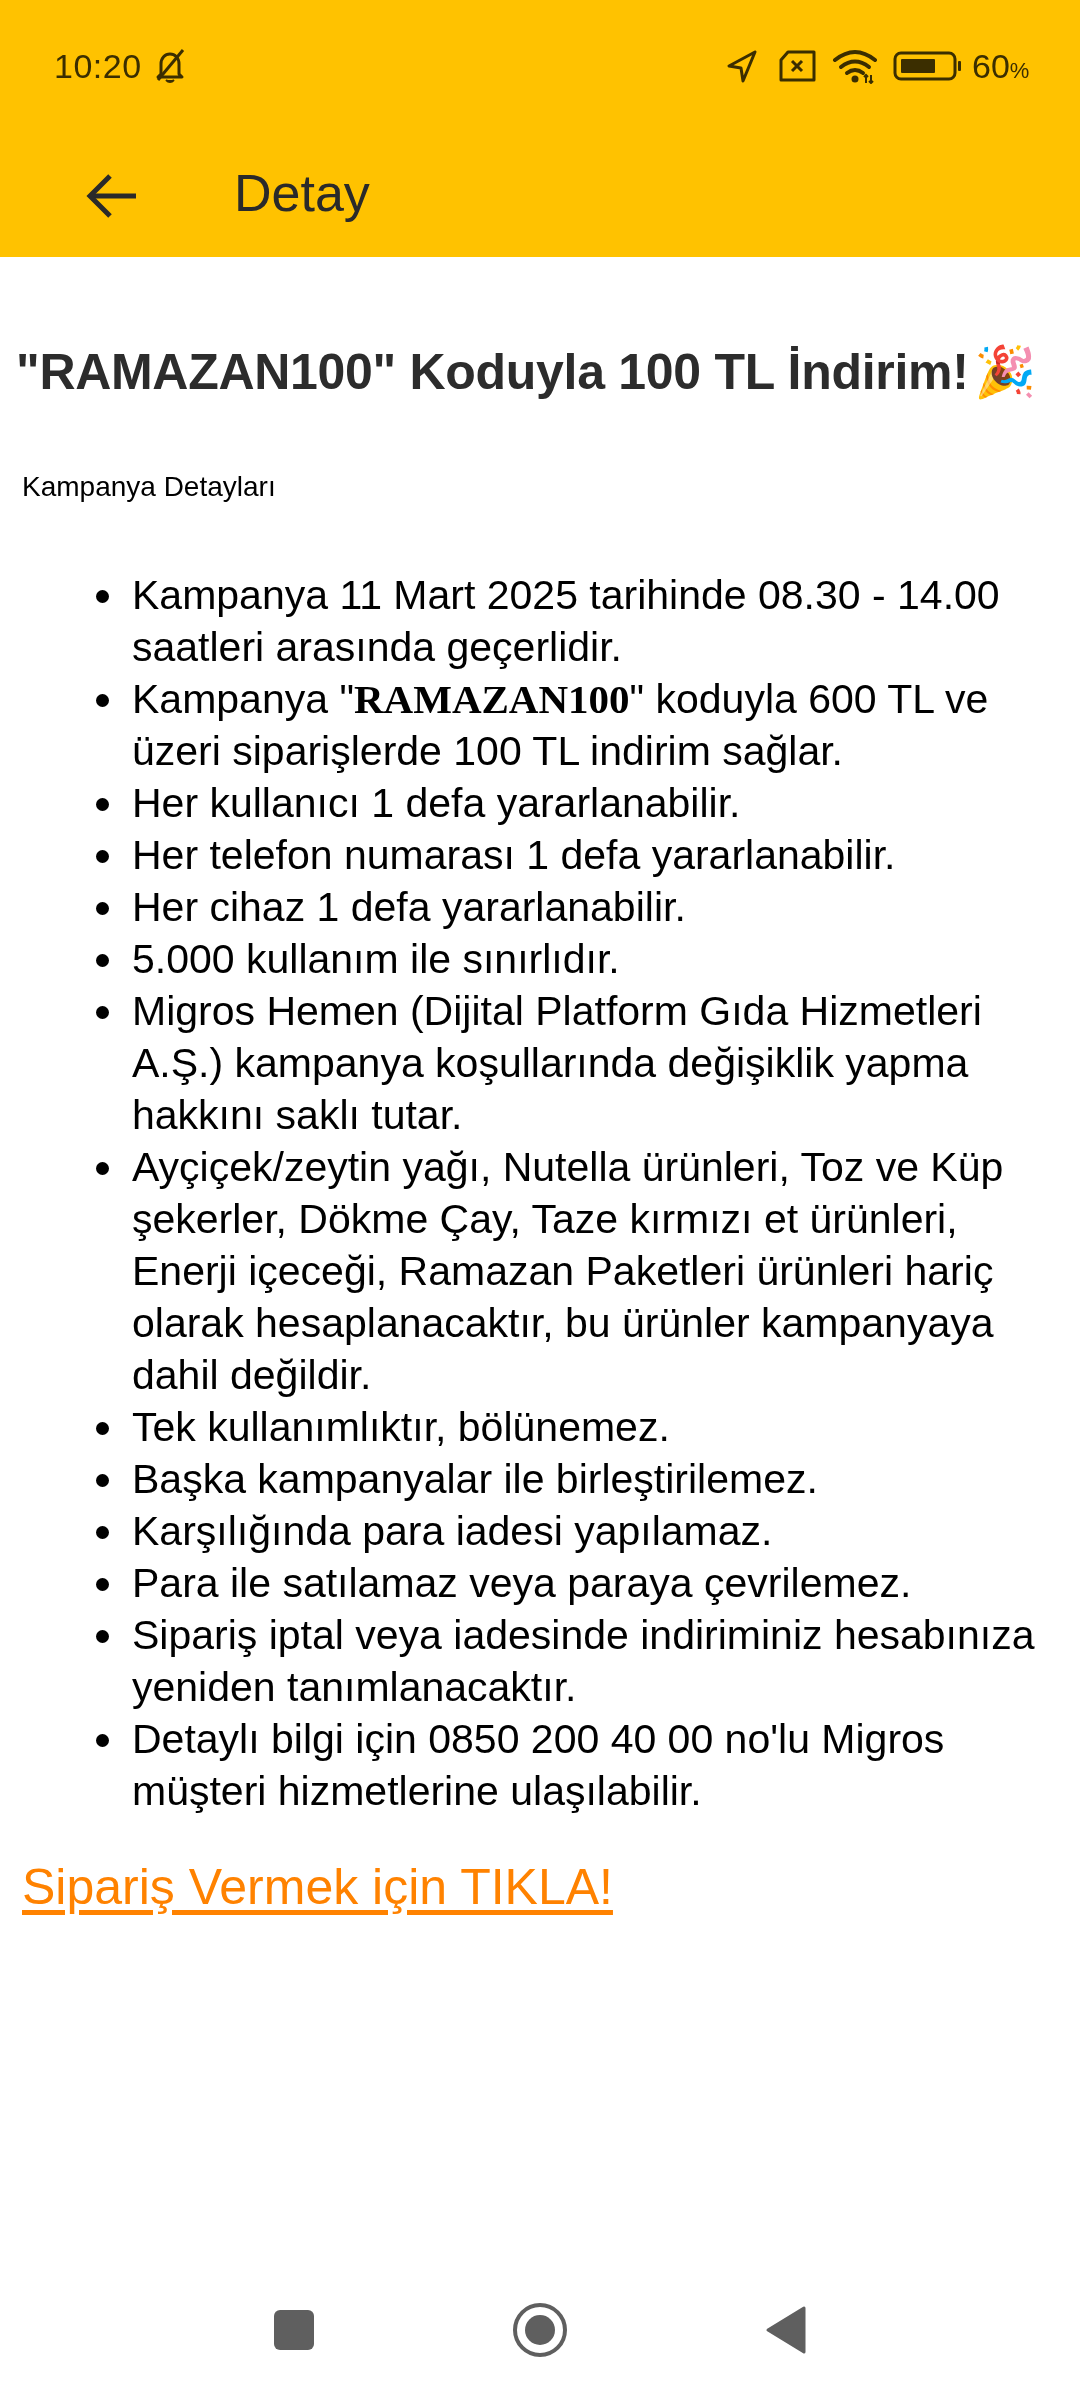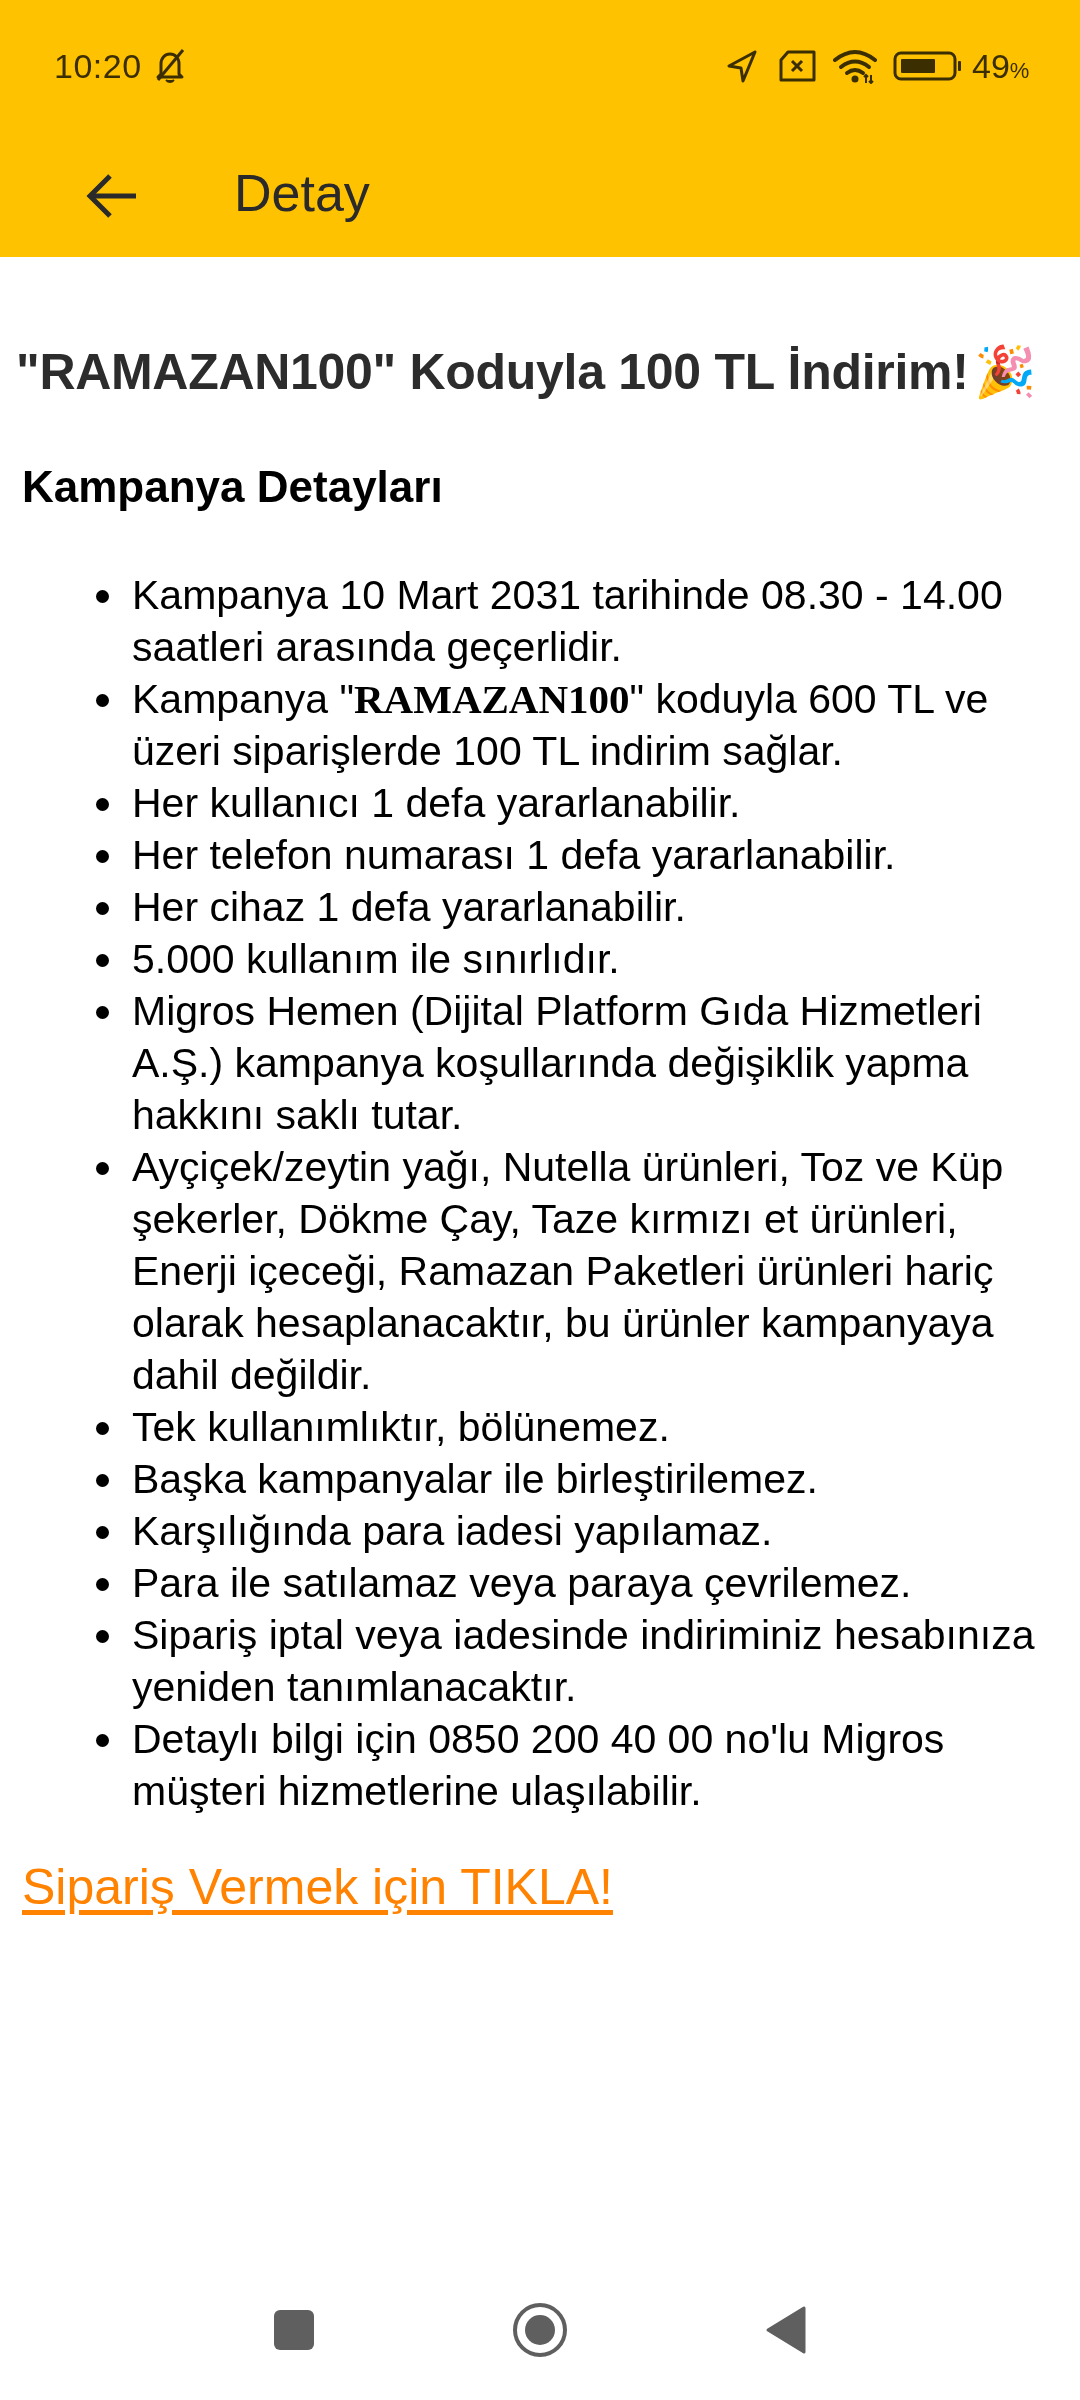--- a/index.html
+++ b/index.html
@@ -106,23 +106,23 @@
       letter-spacing: -0.3px;
     }
     .promo-title .emoji {
       font-size: 50px;
       margin-left: 6px;
     }
     .section-heading {
       position: absolute;
       left: 22px;
       top: 200px;
-      font-size: 44px;
+      font-size: 28px;
       line-height: 60px;
-      font-weight: bold;
+      font-weight: normal;
       color: #000000;
     }
     .terms-list {
       position: absolute;
       left: 0;
       top: 312px;
       width: 1080px;
       margin: 0;
       padding: 0;
       list-style: none;
@@ -223,41 +223,41 @@
       </span>
 
       <span class="status-icon" style="left:892px;width:74px;">
         <svg width="72" height="32" viewBox="0 0 72 32">
           <rect x="2" y="3" width="60" height="26" rx="6" fill="none" stroke="#3b2e00" stroke-width="3"></rect>
           <rect x="8" y="9" width="34" height="14" rx="1" fill="#3b2e00"></rect>
           <rect x="65" y="11" width="3" height="10" rx="1" fill="#3b2e00"></rect>
         </svg>
       </span>
 
-      <span class="status-battery-text"><span>49</span><span class="pct">%</span></span>
+      <span class="status-battery-text"><span>60</span><span class="pct">%</span></span>
     </div>
 
     <div class="app-bar">
       <div class="back-button">
         <svg width="56" height="48" viewBox="0 0 56 48">
           <line x1="6" y1="24" x2="52" y2="24" stroke="#2a2a2a" stroke-width="5"></line>
           <polyline points="26,4 6,24 26,44" fill="none" stroke="#2a2a2a" stroke-width="5" stroke-linejoin="miter"></polyline>
         </svg>
       </div>
       <div class="app-title">Detay</div>
     </div>
   </div>
 
   <div class="content">
     <div class="promo-title"><span>"RAMAZAN100" Koduyla 100 TL İndirim!</span><span class="emoji">🎉</span></div>
 
     <div class="section-heading">Kampanya Detayları</div>
 
     <ul class="terms-list">
-      <li><span class="bullet"></span><span>Kampanya 10 Mart 2031 tarihinde 08.30 - 14.00 saatleri arasında geçerlidir.</span></li>
+      <li><span class="bullet"></span><span>Kampanya 11 Mart 2025 tarihinde 08.30 - 14.00 saatleri arasında geçerlidir.</span></li>
       <li><span class="bullet"></span><span>Kampanya "</span><b>RAMAZAN100</b><span>" koduyla 600 TL ve üzeri siparişlerde 100 TL indirim sağlar.</span></li>
       <li><span class="bullet"></span><span>Her kullanıcı 1 defa yararlanabilir.</span></li>
       <li><span class="bullet"></span><span>Her telefon numarası 1 defa yararlanabilir.</span></li>
       <li><span class="bullet"></span><span>Her cihaz 1 defa yararlanabilir.</span></li>
       <li><span class="bullet"></span><span>5.000 kullanım ile sınırlıdır.</span></li>
       <li><span class="bullet"></span><span>Migros Hemen (Dijital Platform Gıda Hizmetleri A.Ş.) kampanya koşullarında değişiklik yapma hakkını saklı tutar.</span></li>
       <li><span class="bullet"></span><span>Ayçiçek/zeytin yağı, Nutella ürünleri, Toz ve Küp şekerler, Dökme Çay, Taze kırmızı et ürünleri, Enerji içeceği, Ramazan Paketleri ürünleri hariç olarak hesaplanacaktır, bu ürünler kampanyaya dahil değildir.</span></li>
       <li><span class="bullet"></span><span>Tek kullanımlıktır, bölünemez.</span></li>
       <li><span class="bullet"></span><span>Başka kampanyalar ile birleştirilemez.</span></li>
       <li><span class="bullet"></span><span>Karşılığında para iadesi yapılamaz.</span></li>

